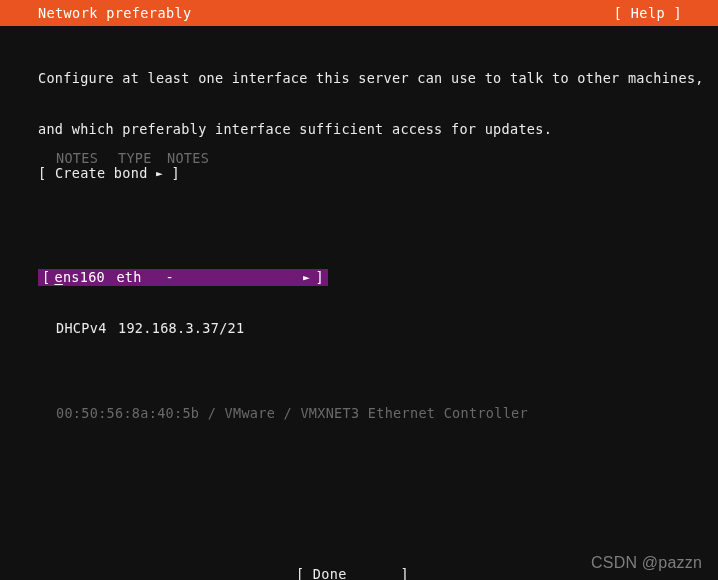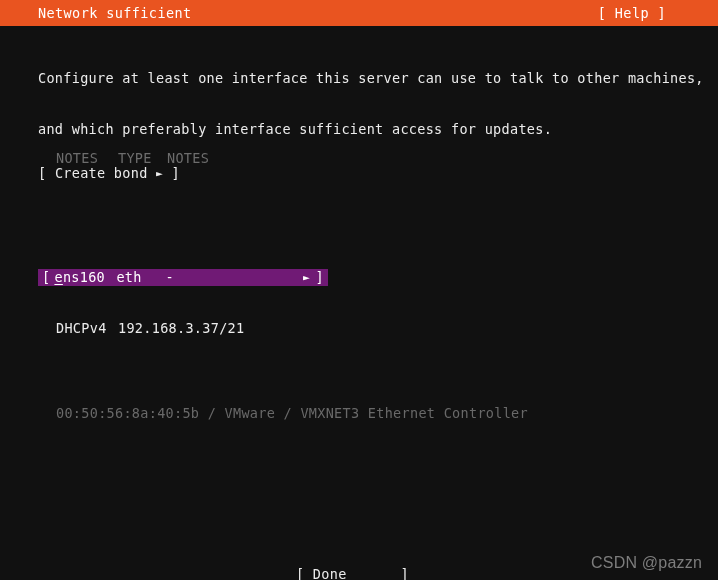--- a/index.html
+++ b/index.html
@@ -36,21 +36,21 @@
   .header-title {
     color: #ffffff;
     font-size: 13.5px;
     letter-spacing: 0.4px;
     margin-left: 22px;
   }
   .header-help {
     color: #ffffff;
     font-size: 13.5px;
     letter-spacing: 0.4px;
-    margin-right: 36px;
+    margin-right: 20px;
   }
   
   .content {
     position: absolute;
     top: 26px; left: 0;
     width: 718px;
     height: 530px;
     color: #e8e8e8;
     font-size: 13.5px;
     line-height: 17px;
@@ -146,21 +146,21 @@
     font-size: 16px;
     letter-spacing: 0.2px;
   }
 </style>
 </head>
 <body>
 
 <div class="screen">
 
   <div class="header">
-    <span class="header-title">Network sufficient</span>
+    <span class="header-title">Network preferably</span>
     <span class="header-help">[ Help ]</span>
   </div>
 
   <div class="content">
 
     <div class="intro">
       <div>Configure at least one interface this server can use to talk to other machines,</div>
       <div>and which preferably interface sufficient access for updates.</div>
     </div>
 

